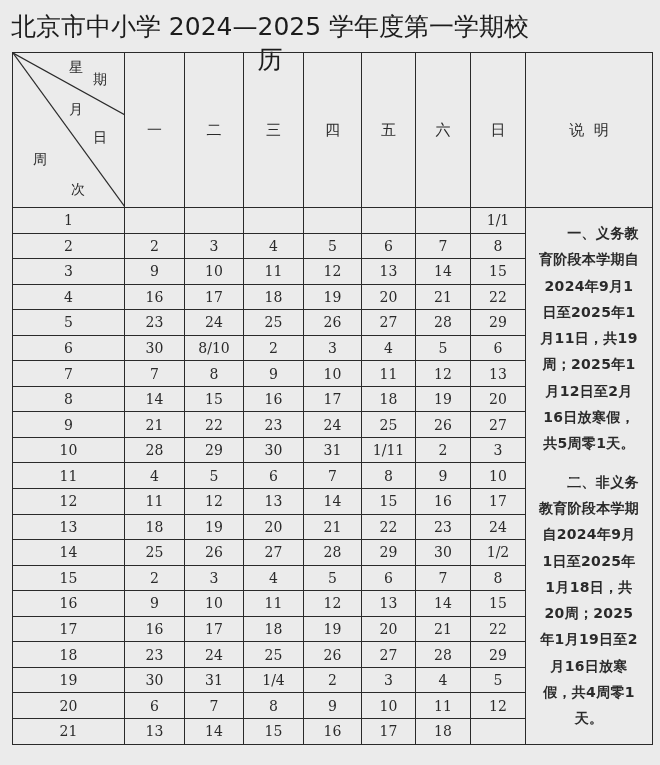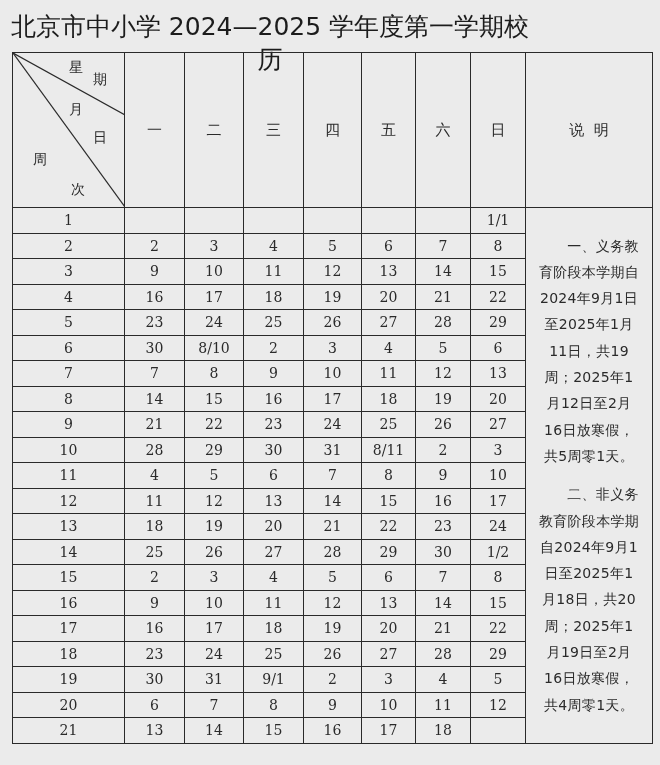--- a/index.html
+++ b/index.html
@@ -10,21 +10,21 @@
   table.cal { position:absolute; left:12px; top:52px; border-collapse:collapse; table-layout:fixed; }
   table.cal td, table.cal th { border:1.6px solid #2a2a2a; padding:0; text-align:center; vertical-align:middle;
            font-weight:normal; font-size:14px; color:#2a2a2a; }
   table.cal tr.hdr th { height:154px; font-size:15px; font-family:"DejaVu Sans","Liberation Sans",sans-serif; }
   table.cal tr.row td { height:24.5px; }
   .diag { position:relative; width:100%; height:154px; }
   .diag svg { position:absolute; left:0; top:0; }
   .diag span { position:absolute; font-size:14px; font-family:"DejaVu Sans","Liberation Sans",sans-serif; }
   td.note { vertical-align:top; text-align:left; padding:20px 6px 0 6px; font-size:13.5px; line-height:26.3px;
             font-family:"DejaVu Sans","Liberation Sans",sans-serif; letter-spacing:0.3px; }
-  .note p { margin:12px; text-indent:2em; }
+  .note p { margin:12px; text-indent:2em;font-weight:bold; }
 </style>
 </head>
 <body>
 
 <div class="title">北京市中小学 2024—2025 学年度第一学期校历</div>
 
 <table class="cal">
   <colgroup>
     <col style="width:112px">
       <col style="width:60px">
@@ -154,21 +154,21 @@
         <td>25</td>
         <td>26</td>
         <td>27</td>
       </tr>
       <tr class="row">
         <td>10</td>
         <td>28</td>
         <td>29</td>
         <td>30</td>
         <td>31</td>
-        <td>8/11</td>
+        <td>1/11</td>
         <td>2</td>
         <td>3</td>
       </tr>
       <tr class="row">
         <td>11</td>
         <td>4</td>
         <td>5</td>
         <td>6</td>
         <td>7</td>
         <td>8</td>
@@ -242,21 +242,21 @@
         <td>25</td>
         <td>26</td>
         <td>27</td>
         <td>28</td>
         <td>29</td>
       </tr>
       <tr class="row">
         <td>19</td>
         <td>30</td>
         <td>31</td>
-        <td>9/1</td>
+        <td>1/4</td>
         <td>2</td>
         <td>3</td>
         <td>4</td>
         <td>5</td>
       </tr>
       <tr class="row">
         <td>20</td>
         <td>6</td>
         <td>7</td>
         <td>8</td>

